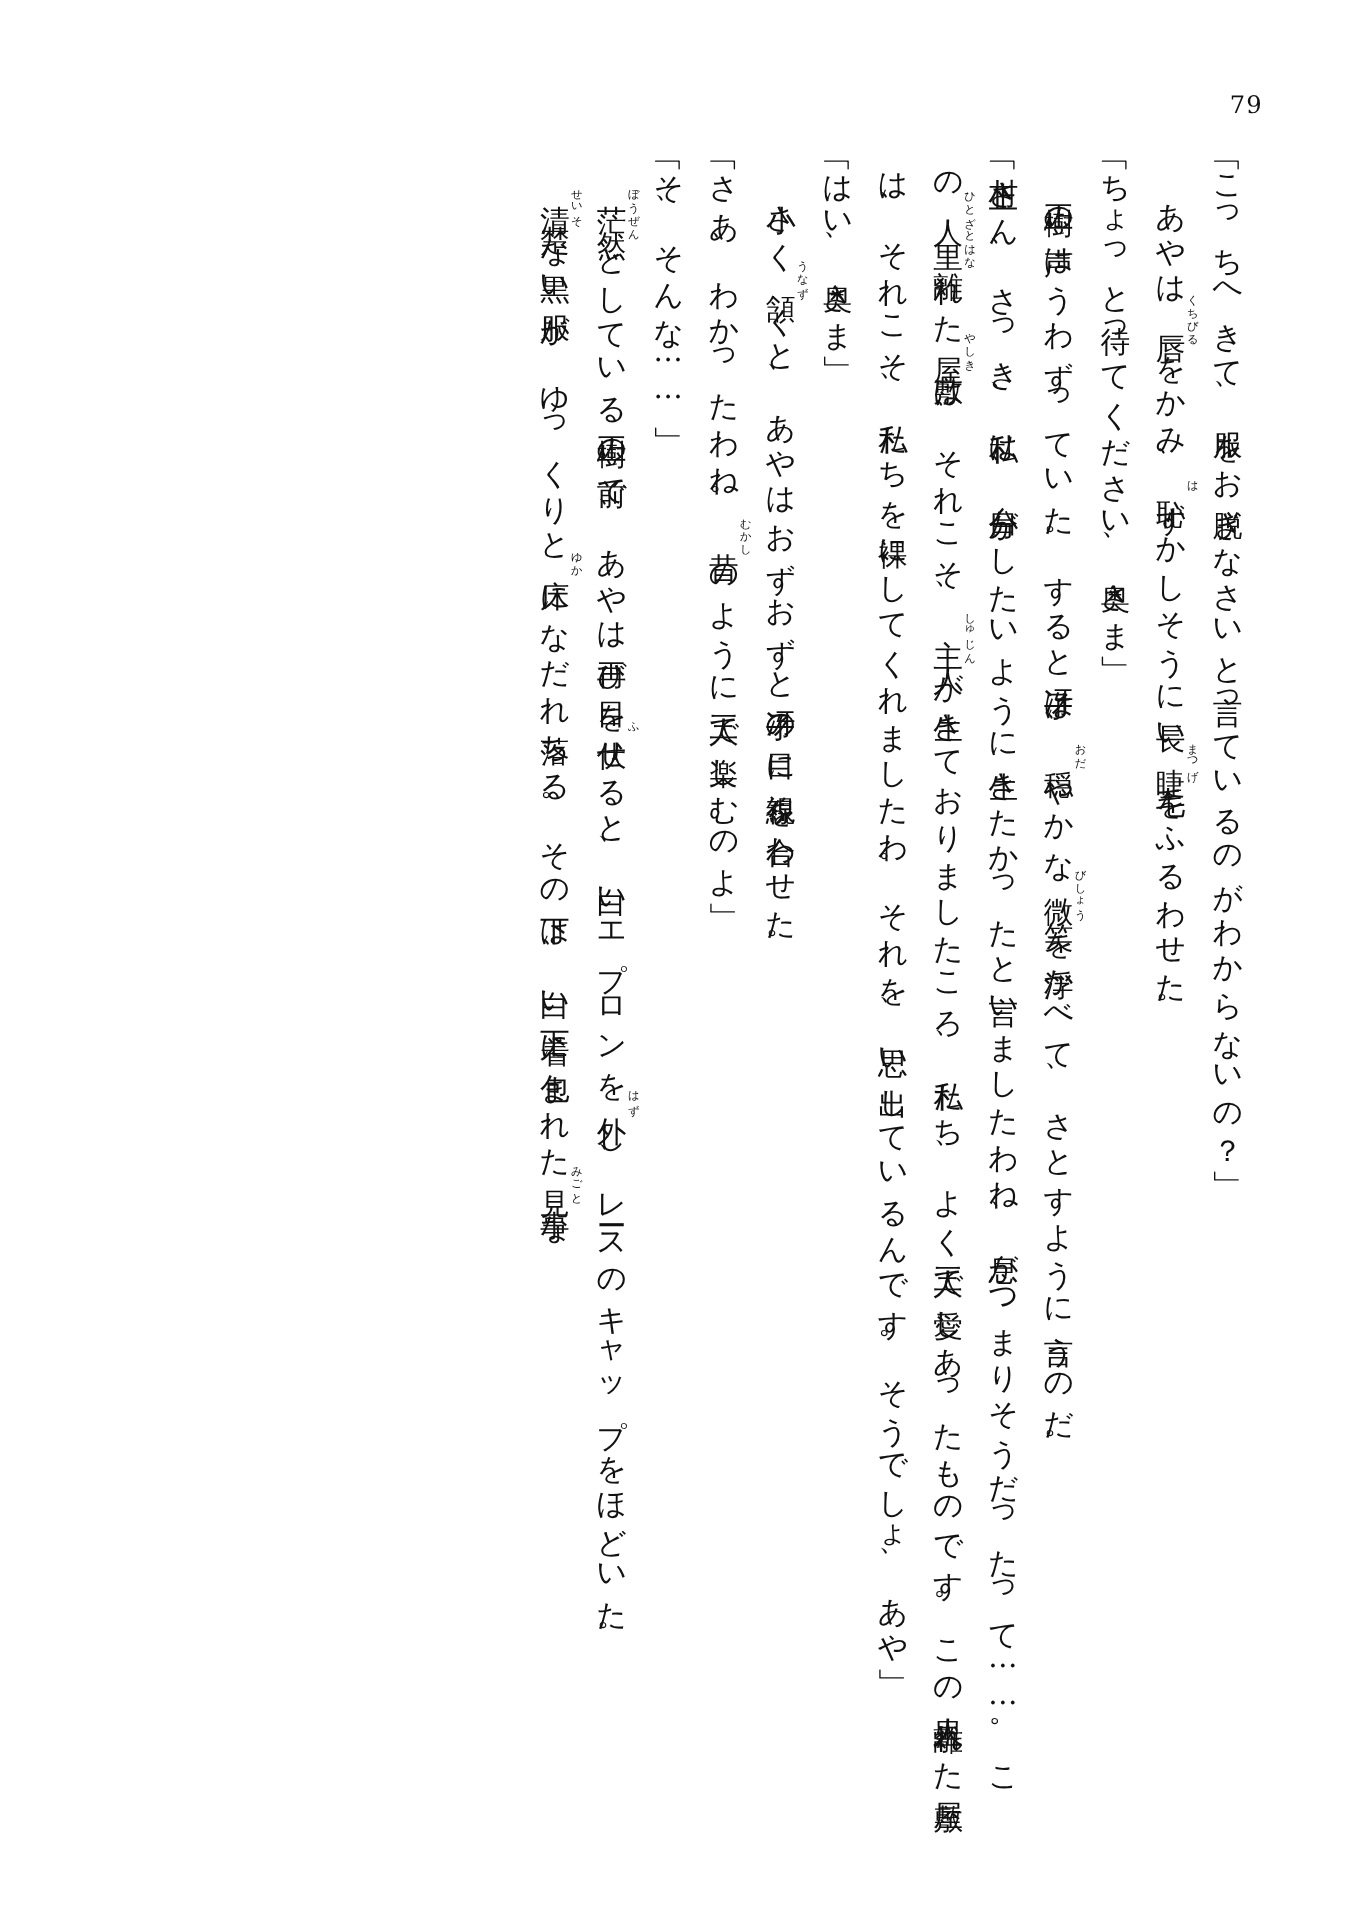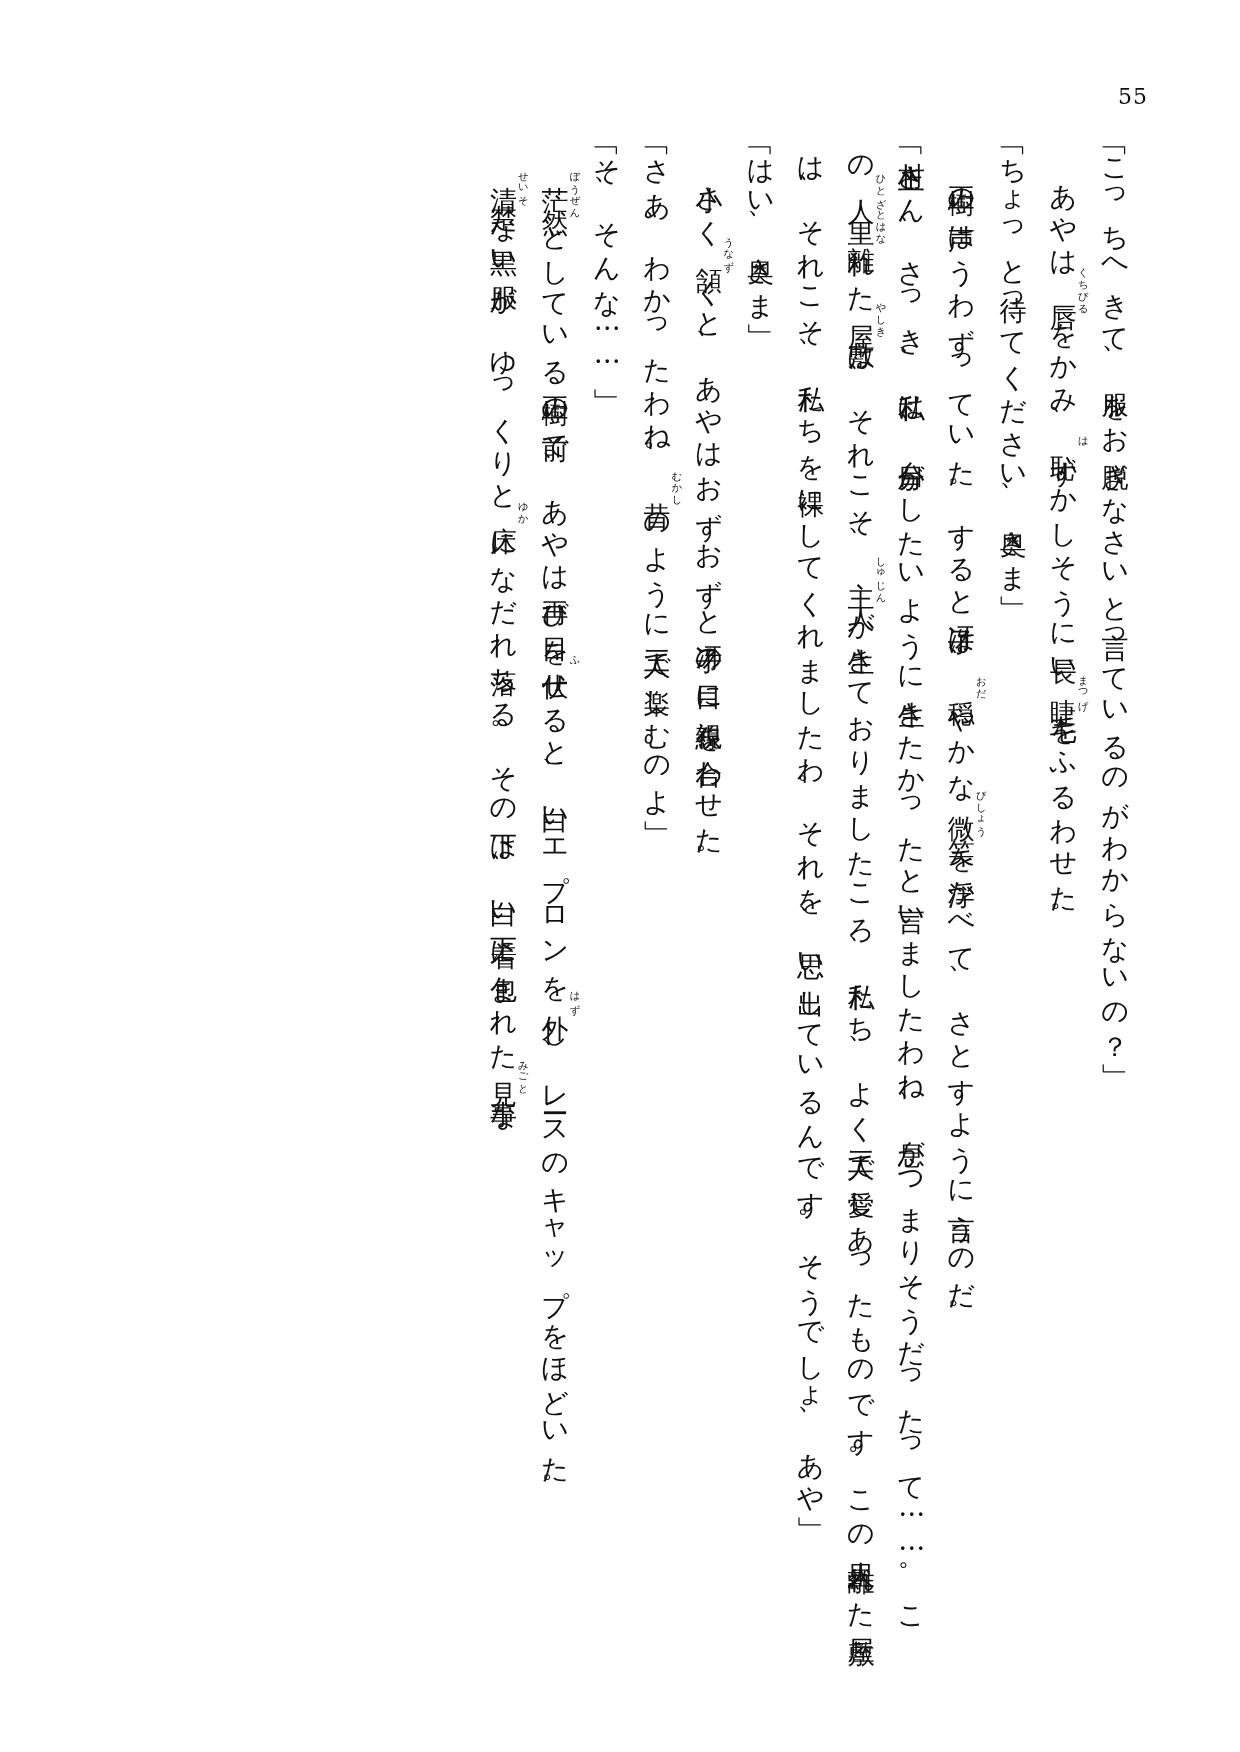--- a/index.html
+++ b/index.html
@@ -61,21 +61,21 @@
     letter-spacing: 0.02em;
     line-height: 1;
     font-family: "DejaVu Serif", "Liberation Serif", serif;
   }
 </style>
 </head>
 <body>
 
 <div class="page">
 
-  <div class="page-number">55</div>
+  <div class="page-number">79</div>
 
   <div class="text-block">
 
     <p>「こっちへきて、服をお脱ぎなさいと言っているのがわからないの？」</p>
 
     <p class="indent">あやは<ruby>唇<rt>くちびる</rt></ruby>をかみ、<ruby>恥<rt>は</rt></ruby>ずかしそうに長い<ruby>睫毛<rt>まつげ</rt></ruby>をふるわせた。</p>
 
     <p>「ちょっと待ってください、奥さま」</p>
 
     <p class="indent">正樹の声はうわずっていた。すると冴子は、<ruby>穏<rt>おだ</rt></ruby>やかな<ruby>微笑<rt>びしょう</rt></ruby>を浮かべて、さとすように言うのだ。</p>

